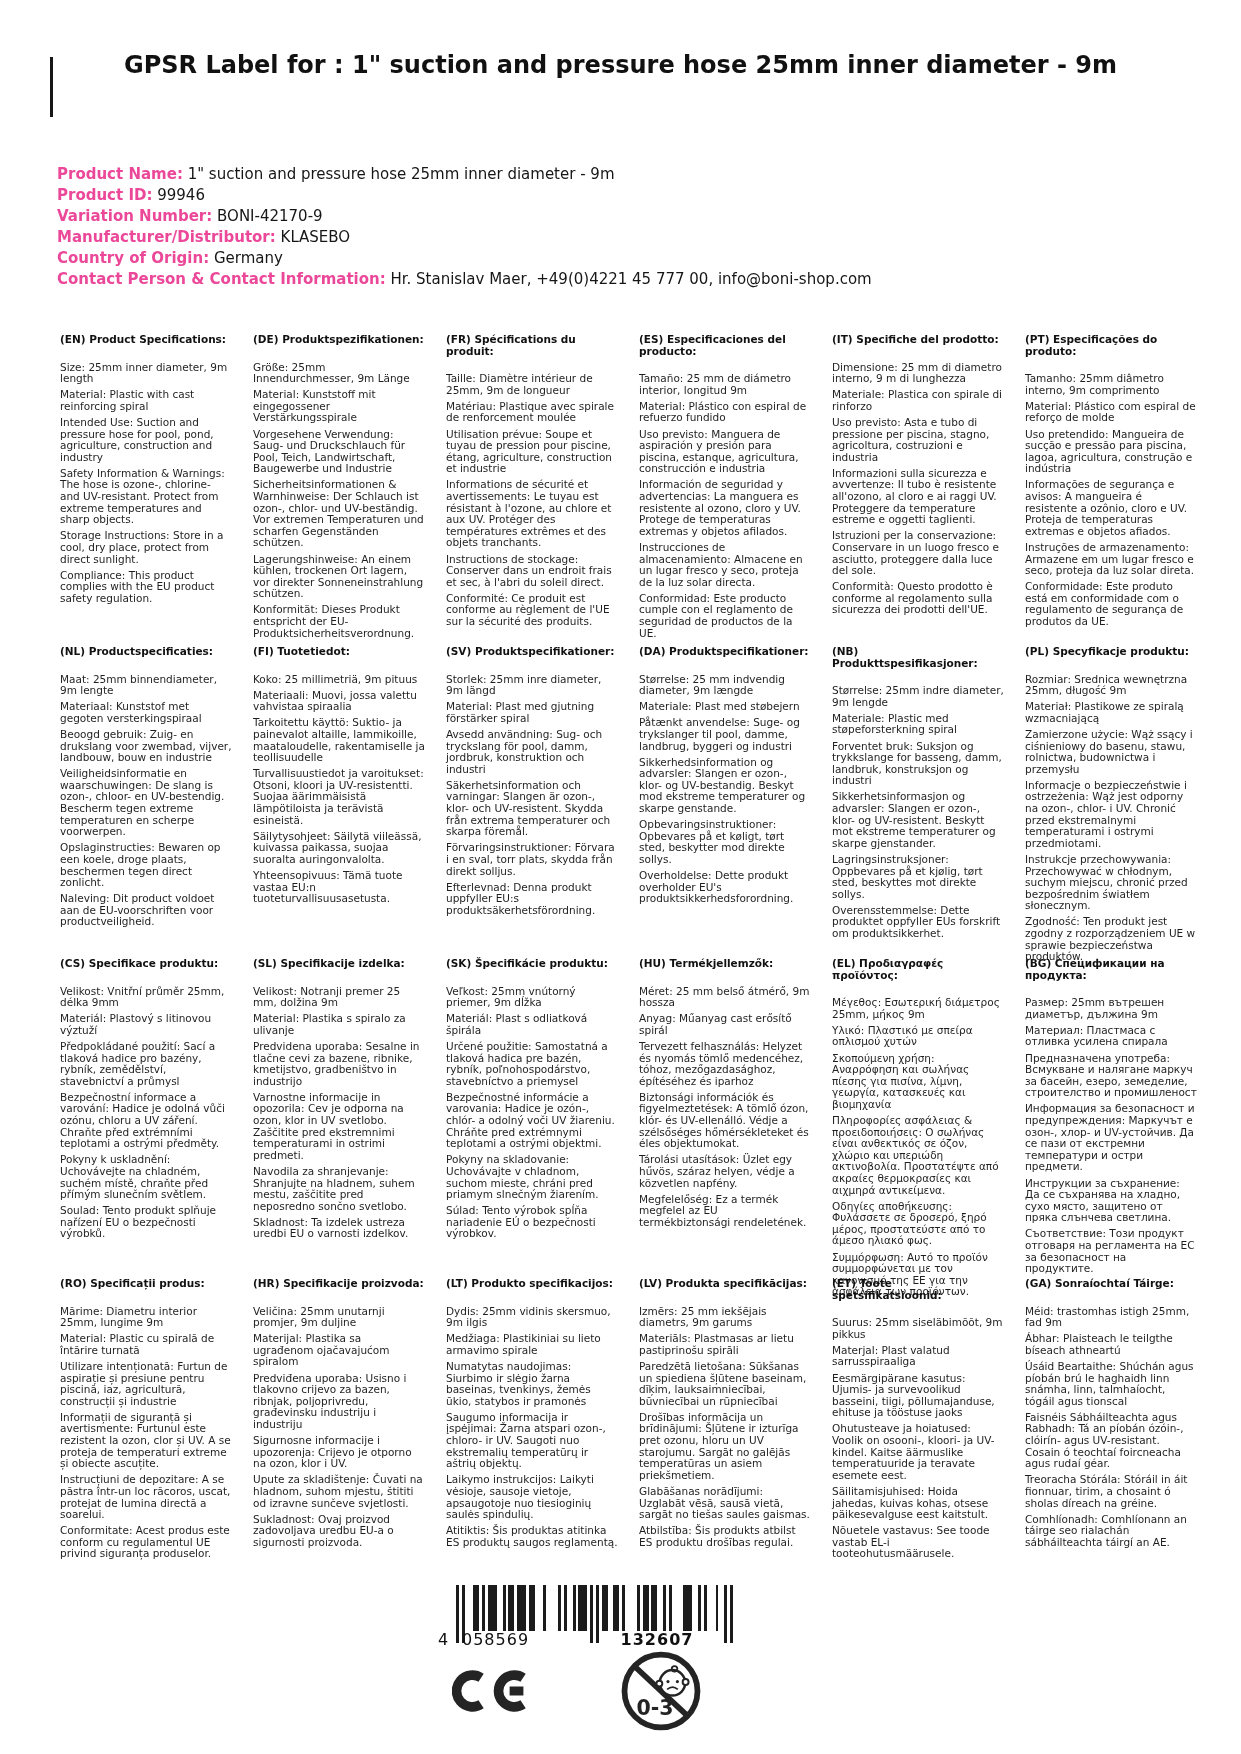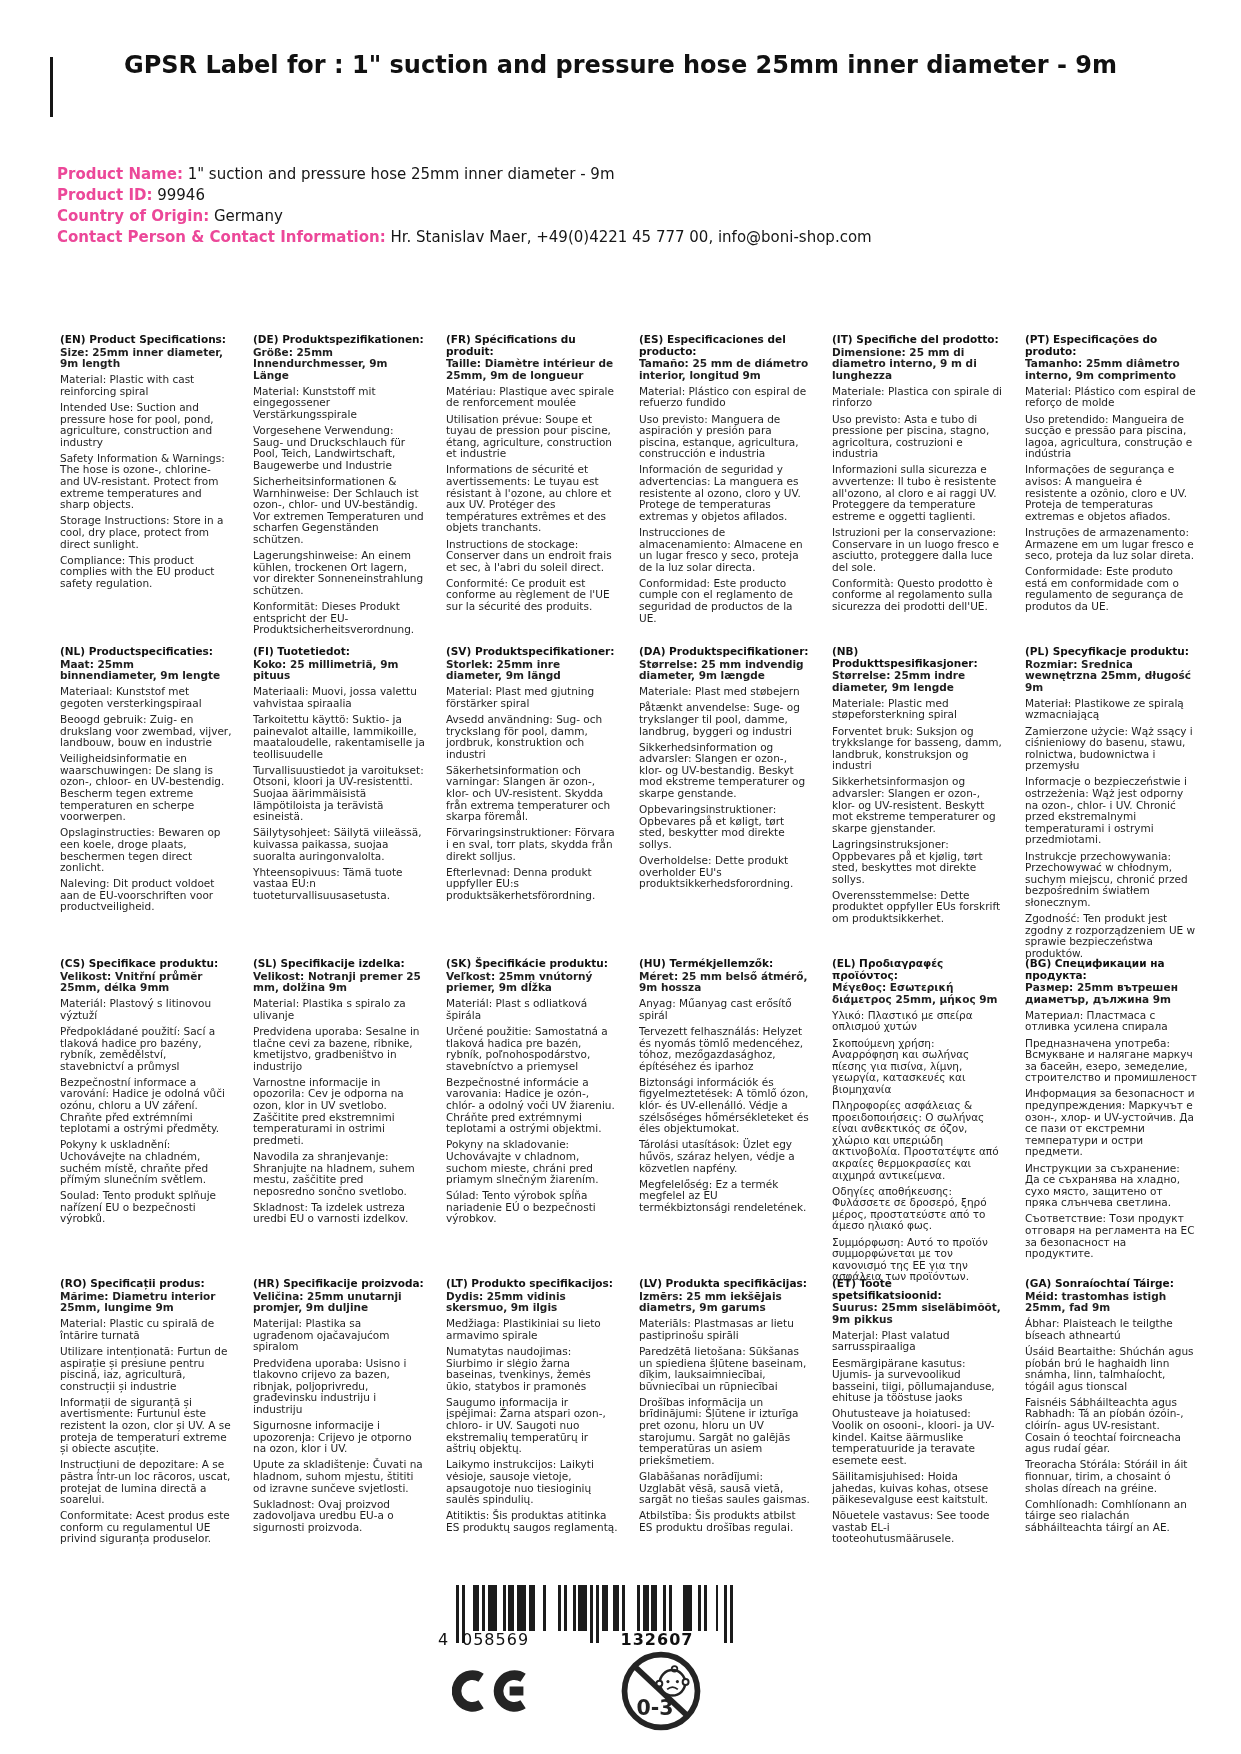--- a/index.html
+++ b/index.html
@@ -9,21 +9,21 @@
   .title{position:absolute;top:48px;left:120px;right:120px;margin:0;text-align:center;
          font-size:24px;line-height:34px;font-weight:bold;color:#111;}
   .product-info{position:absolute;top:164px;left:57px;right:60px;font-size:15px;line-height:21px;color:#161616;}
   .field b{font-weight:bold;color:#ec4899;}
   .spec-grid{position:absolute;top:334px;left:60px;display:grid;
              grid-template-columns:repeat(6,172px);column-gap:21px;
              grid-template-rows:312px 312px 320px auto;align-items:start;}
   .spec{font-size:10.5px;line-height:11.6px;color:#1f1f1f;}
   .spec-heading{font-weight:bold;color:#111;}
   .spec p{margin:0 0 4.5px 0;}
-  .spec p:first-of-type{margin-top:1px;font-weight:bold;}
+  .spec p:first-of-type{margin-top:16px;}
   
   .barcode{position:absolute;left:438px;top:1585px;width:302px;}
   .barcode svg{display:block;margin-left:18px;}
   .barcode-nums{position:relative;height:18px;margin-top:-13px;font-size:16px;color:#111;}
   .bn-first{position:absolute;left:0;top:0;}
   .bn-left{position:absolute;left:24px;width:120px;text-align:left;letter-spacing:1px;}
   .bn-right{position:absolute;left:160px;width:118px;text-align:center;letter-spacing:1px;font-weight:bold;}
   .ce-mark{position:absolute;left:452px;top:1660px;}
   .age-mark{position:absolute;left:620px;top:1650px;}
 </style>
@@ -32,21 +32,23 @@
 
 <div class="page">
   <div class="title-rule"></div>
   <h1 class="title">GPSR Label for : 1" suction and pressure hose 25mm inner diameter - 9m</h1>
 
   <div class="product-info" id="product-info">
   <div class="field"><b class="f-label">Product Name:</b> <span class="f-value">1" suction and pressure hose 25mm inner diameter - 9m</span></div>
 
   <div class="field"><b class="f-label">Product ID:</b> <span class="f-value">99946</span></div>
 
-
+  <div class="field"><b class="f-label">Variation Number:</b> <span class="f-value">BONI-42170-9</span></div>
+
+  <div class="field"><b class="f-label">Manufacturer/Distributor:</b> <span class="f-value">KLASEBO</span></div>
 
   <div class="field"><b class="f-label">Country of Origin:</b> <span class="f-value">Germany</span></div>
 
   <div class="field"><b class="f-label">Contact Person &amp; Contact Information:</b> <span class="f-value">Hr. Stanislav Maer, +49(0)4221 45 777 00, info@boni-shop.com</span></div>
 </div>
 
   <div class="spec-grid" id="spec-grid">
   <div class="spec">
     <div class="spec-heading">(EN) Product Specifications:</div>
   <p>Size: 25mm inner diameter, 9m length</p>

